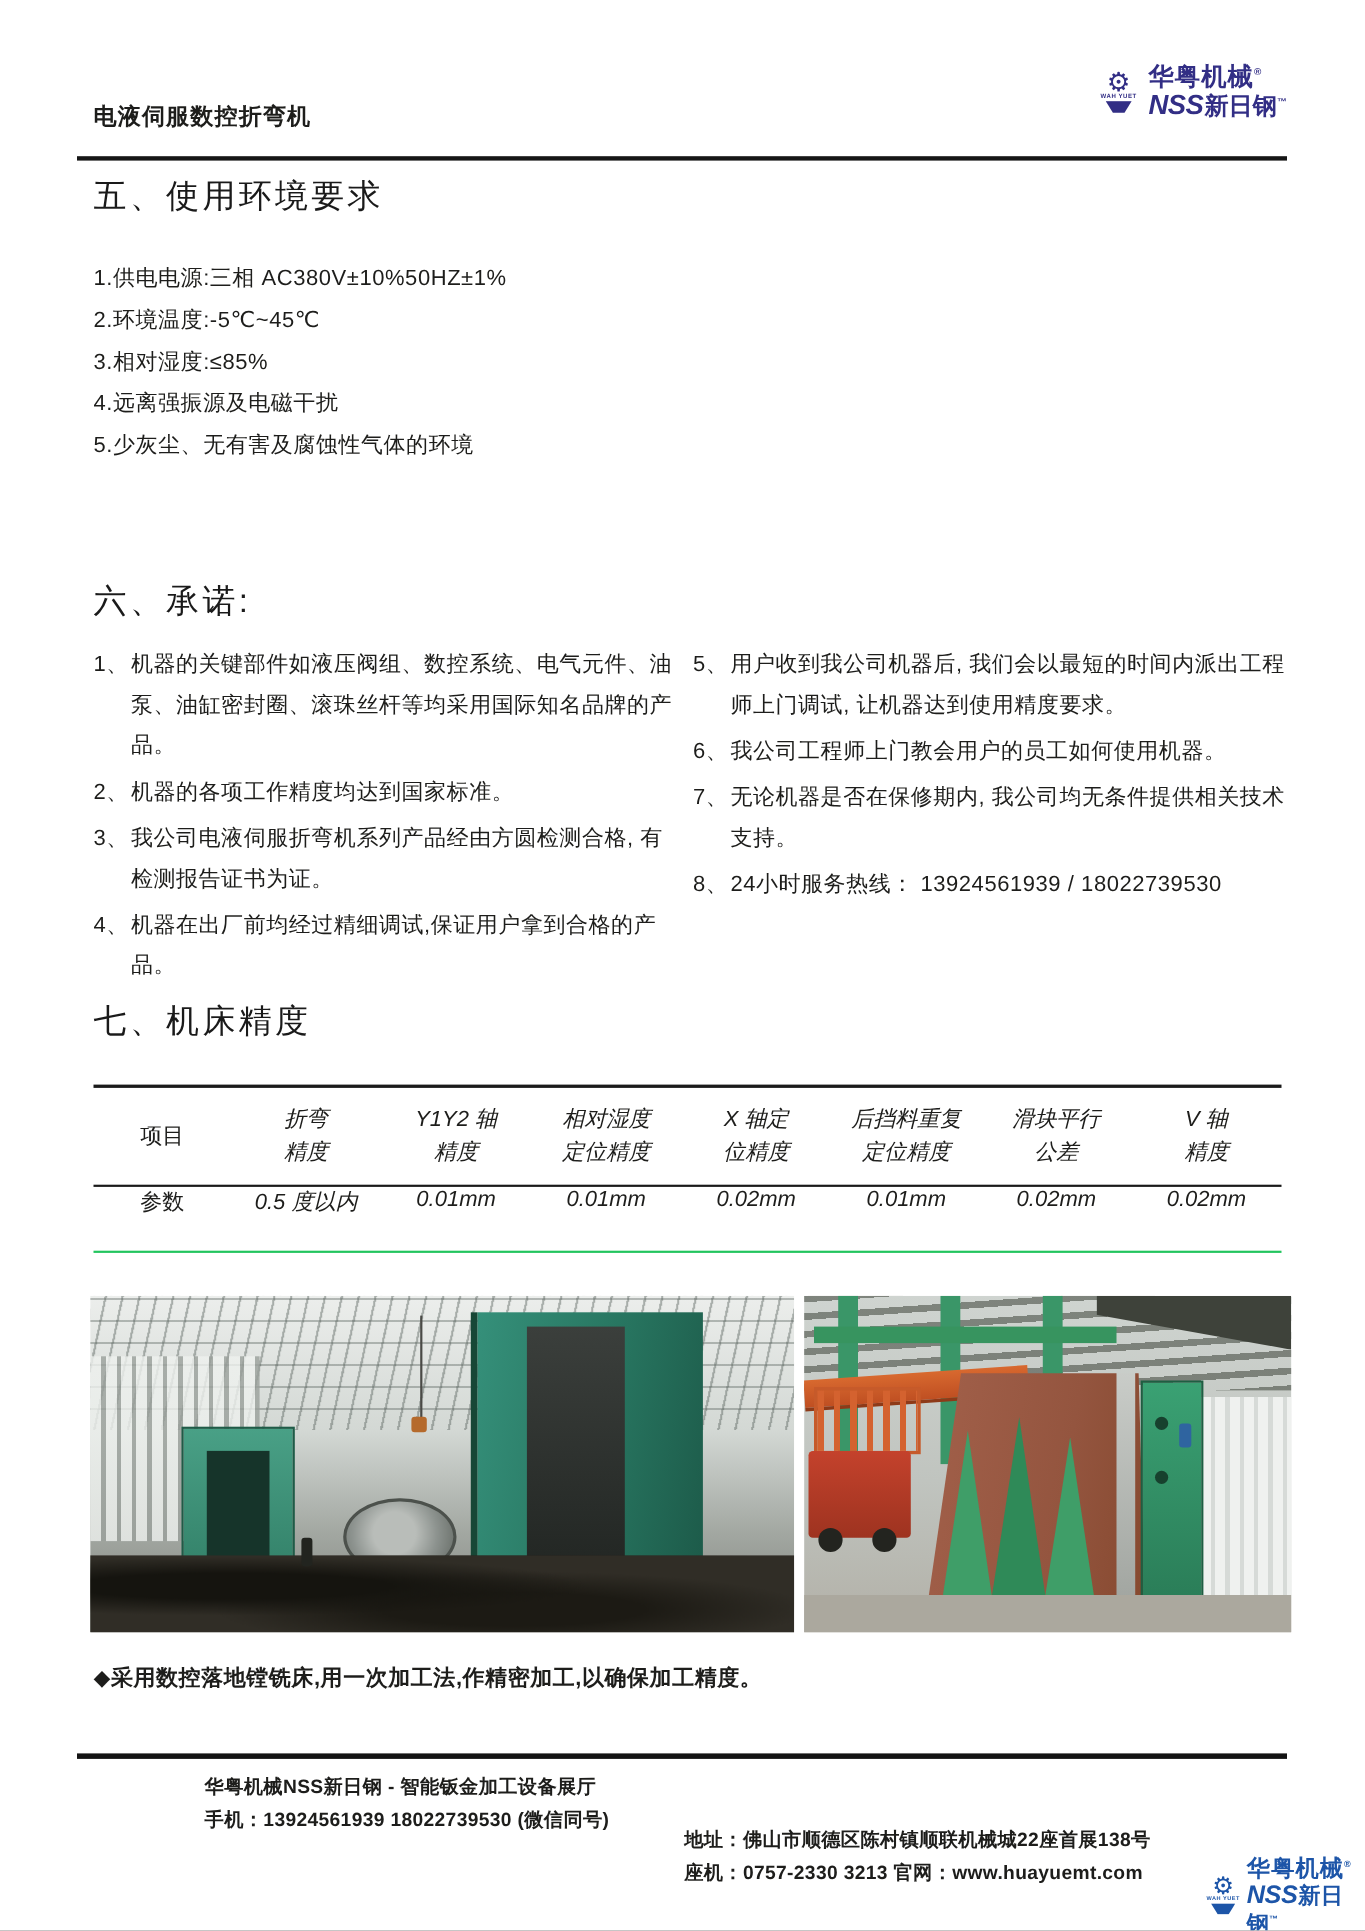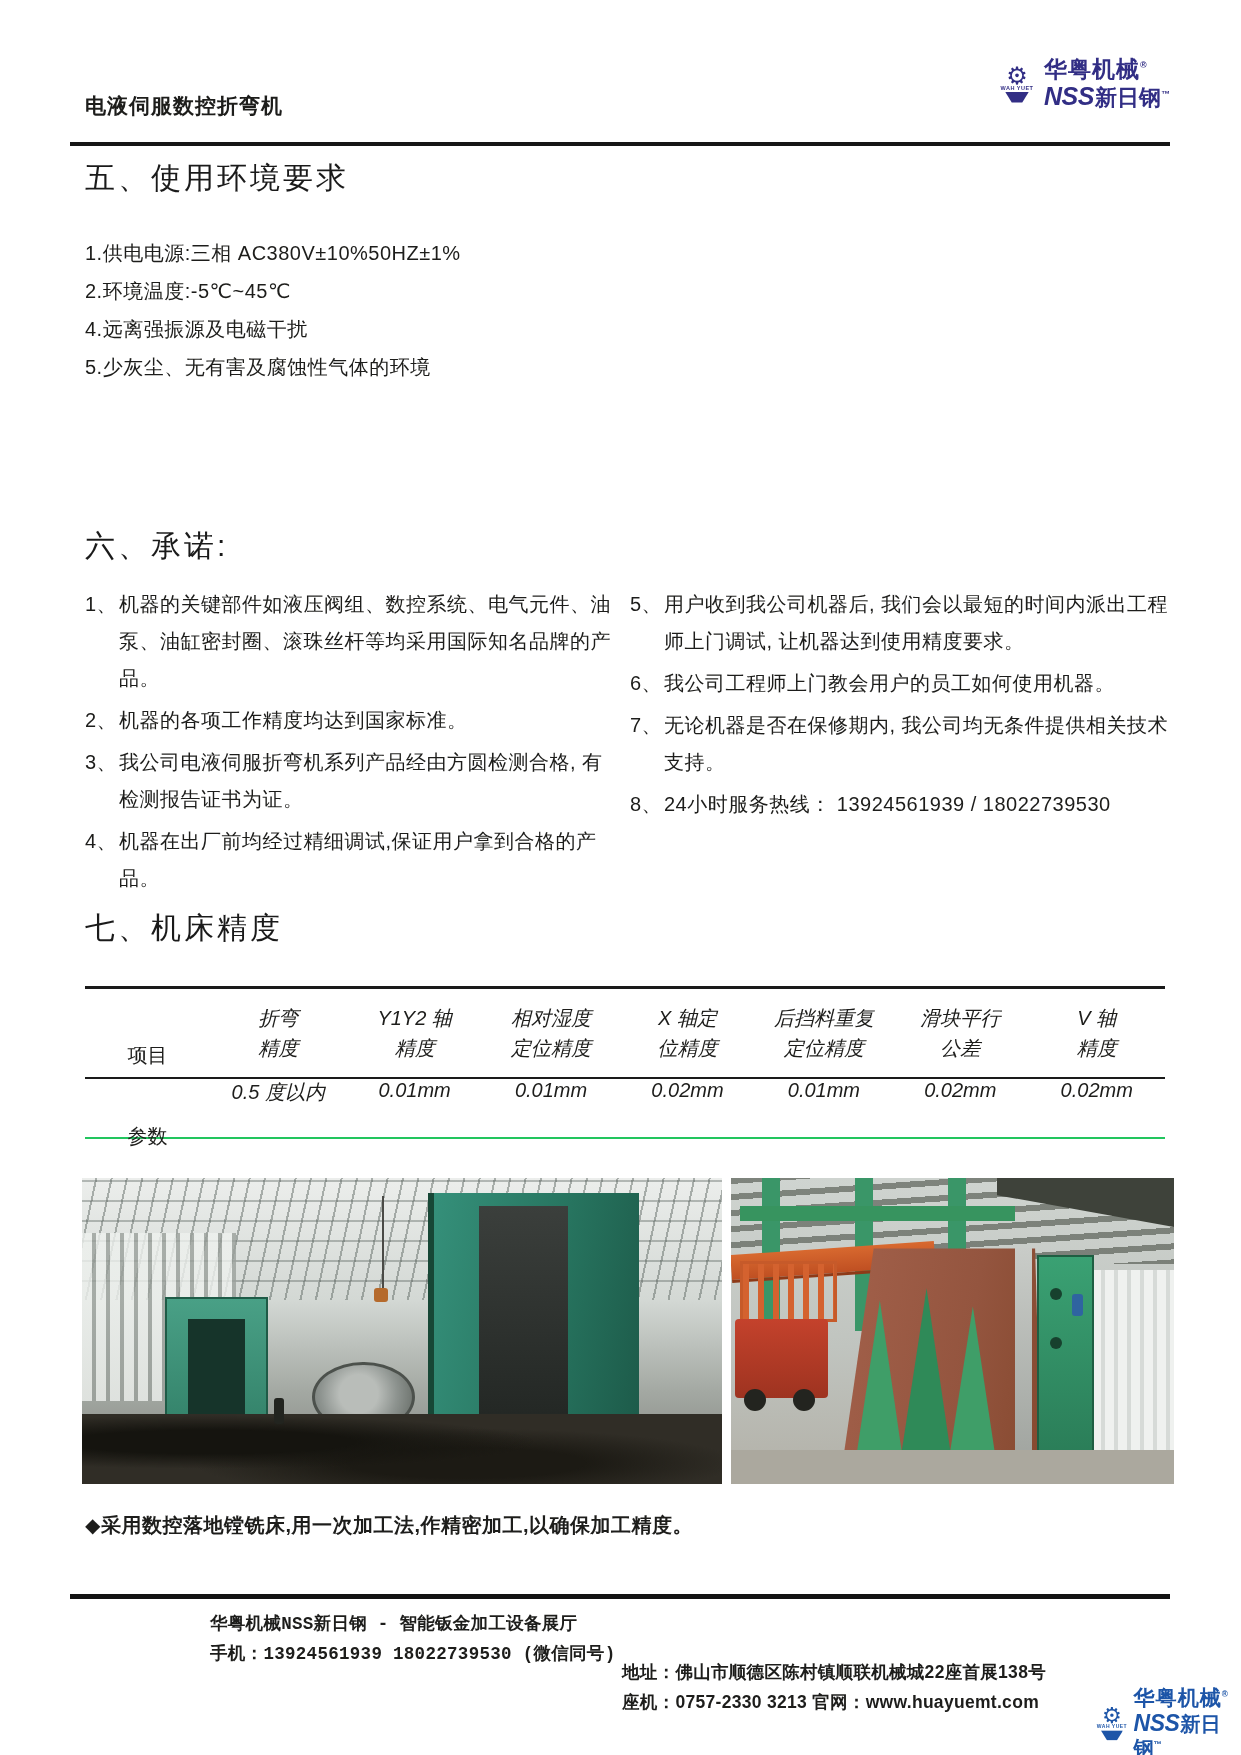--- a/index.html
+++ b/index.html
@@ -37,21 +37,21 @@
   .col-right { left:630px; width:540px; }
   .c-item { display:flex; margin-bottom:5px; }
   .c-item .num { flex:0 0 34px; }
   .c-item .txt { flex:1; }
 
   
   .ptable { position:absolute; left:85px; top:986px; width:1080px; border-top:3px solid #1a1a1a; }
   .thead { display:flex; height:90px; border-bottom:2px solid #1a1a1a; align-items:center; }
   .trow  { display:flex; height:60px; border-bottom:2px solid #22c55e; align-items:flex-start; }
   .th,.td { text-align:center; font-size:20px; }
-  .c0 { flex:0 0 125px;margin-top:44px; }
+  .c0 { flex:0 0 125px; }
   .cx { flex:1;font-style:italic; }
   .thl { line-height:30px; }
   .td { font-weight:500; }
 
   
   .photos { position:absolute; left:82px; top:1178px; width:1092px; height:306px; display:flex; gap:9px; }
   .photo { position:relative; overflow:hidden; flex:0 0 auto; }
   .photo-left { width:640px; height:306px; }
   .photo-right { width:443px; height:306px; }
   .layer { position:absolute; }
@@ -105,21 +105,21 @@
   .pr-column { left:69%; top:25%; width:13%; height:68%; background:linear-gradient(#3aa173,#2a7c57); border:2px solid #1f5e42; }
   .pr-dot1 { left:72%; top:36%; width:12px; height:12px; border-radius:50%; background:#17412e; }
   .pr-dot2 { left:72%; top:52%; width:12px; height:12px; border-radius:50%; background:#17412e; }
   .pr-worker { left:77%; top:38%; width:11px; height:22px; background:#2f64a0; border-radius:3px; }
   .pr-floor { left:0; bottom:0; width:100%; height:11%; background:#aba89e; }
 
   
   .note { position:absolute; left:85px; top:1512px; font-size:20px; font-weight:600; letter-spacing:.5px; }
   .f-rule { position:absolute; left:70px; top:1594px; width:1100px; height:5px; background:#131313; }
   .f-col { position:absolute; top:1609px; font-size:17.5px; font-weight:700; line-height:30px; letter-spacing:.3px; }
-  .f-left  { left:210px;font-family:Liberation Mono, monospace; }
+  .f-left  { left:186px; }
   .f-right { left:622px;margin-top:48px; }
 </style>
 </head>
 <body>
 
 <div class="page">
 
   <div class="hdr-title">电液伺服数控折弯机</div>
   <div class="hdr-rule"></div>
 
@@ -132,20 +132,21 @@
     <div class="logo-lines">
       <div class="logo-l1"><span>华粤机械</span><sup>®</sup></div>
       <div class="logo-l2"><span class="nss">NSS</span><span>新日钢</span><sup>™</sup></div>
     </div>
   </div>
 
   <div class="sec-title" style="top:158px">五、使用环境要求</div>
   <ul class="s5-list">
     <li>1.供电电源:三相 AC380V±10%50HZ±1%</li>
     <li>2.环境温度:-5℃~45℃</li>
+    <li>3.相对湿度:≤85%</li>
     <li>4.远离强振源及电磁干扰</li>
     <li>5.少灰尘、无有害及腐蚀性气体的环境</li>
   </ul>
 
   <div class="sec-title" style="top:526px">六、承诺:</div>
   <ul class="commit-col col-left">
     <li class="c-item">
         <span class="num">1、</span>
         <span class="txt">机器的关键部件如液压阀组、数控系统、电气元件、油泵、油缸密封圈、滚珠丝杆等均采用国际知名品牌的产品。</span>
       </li>

